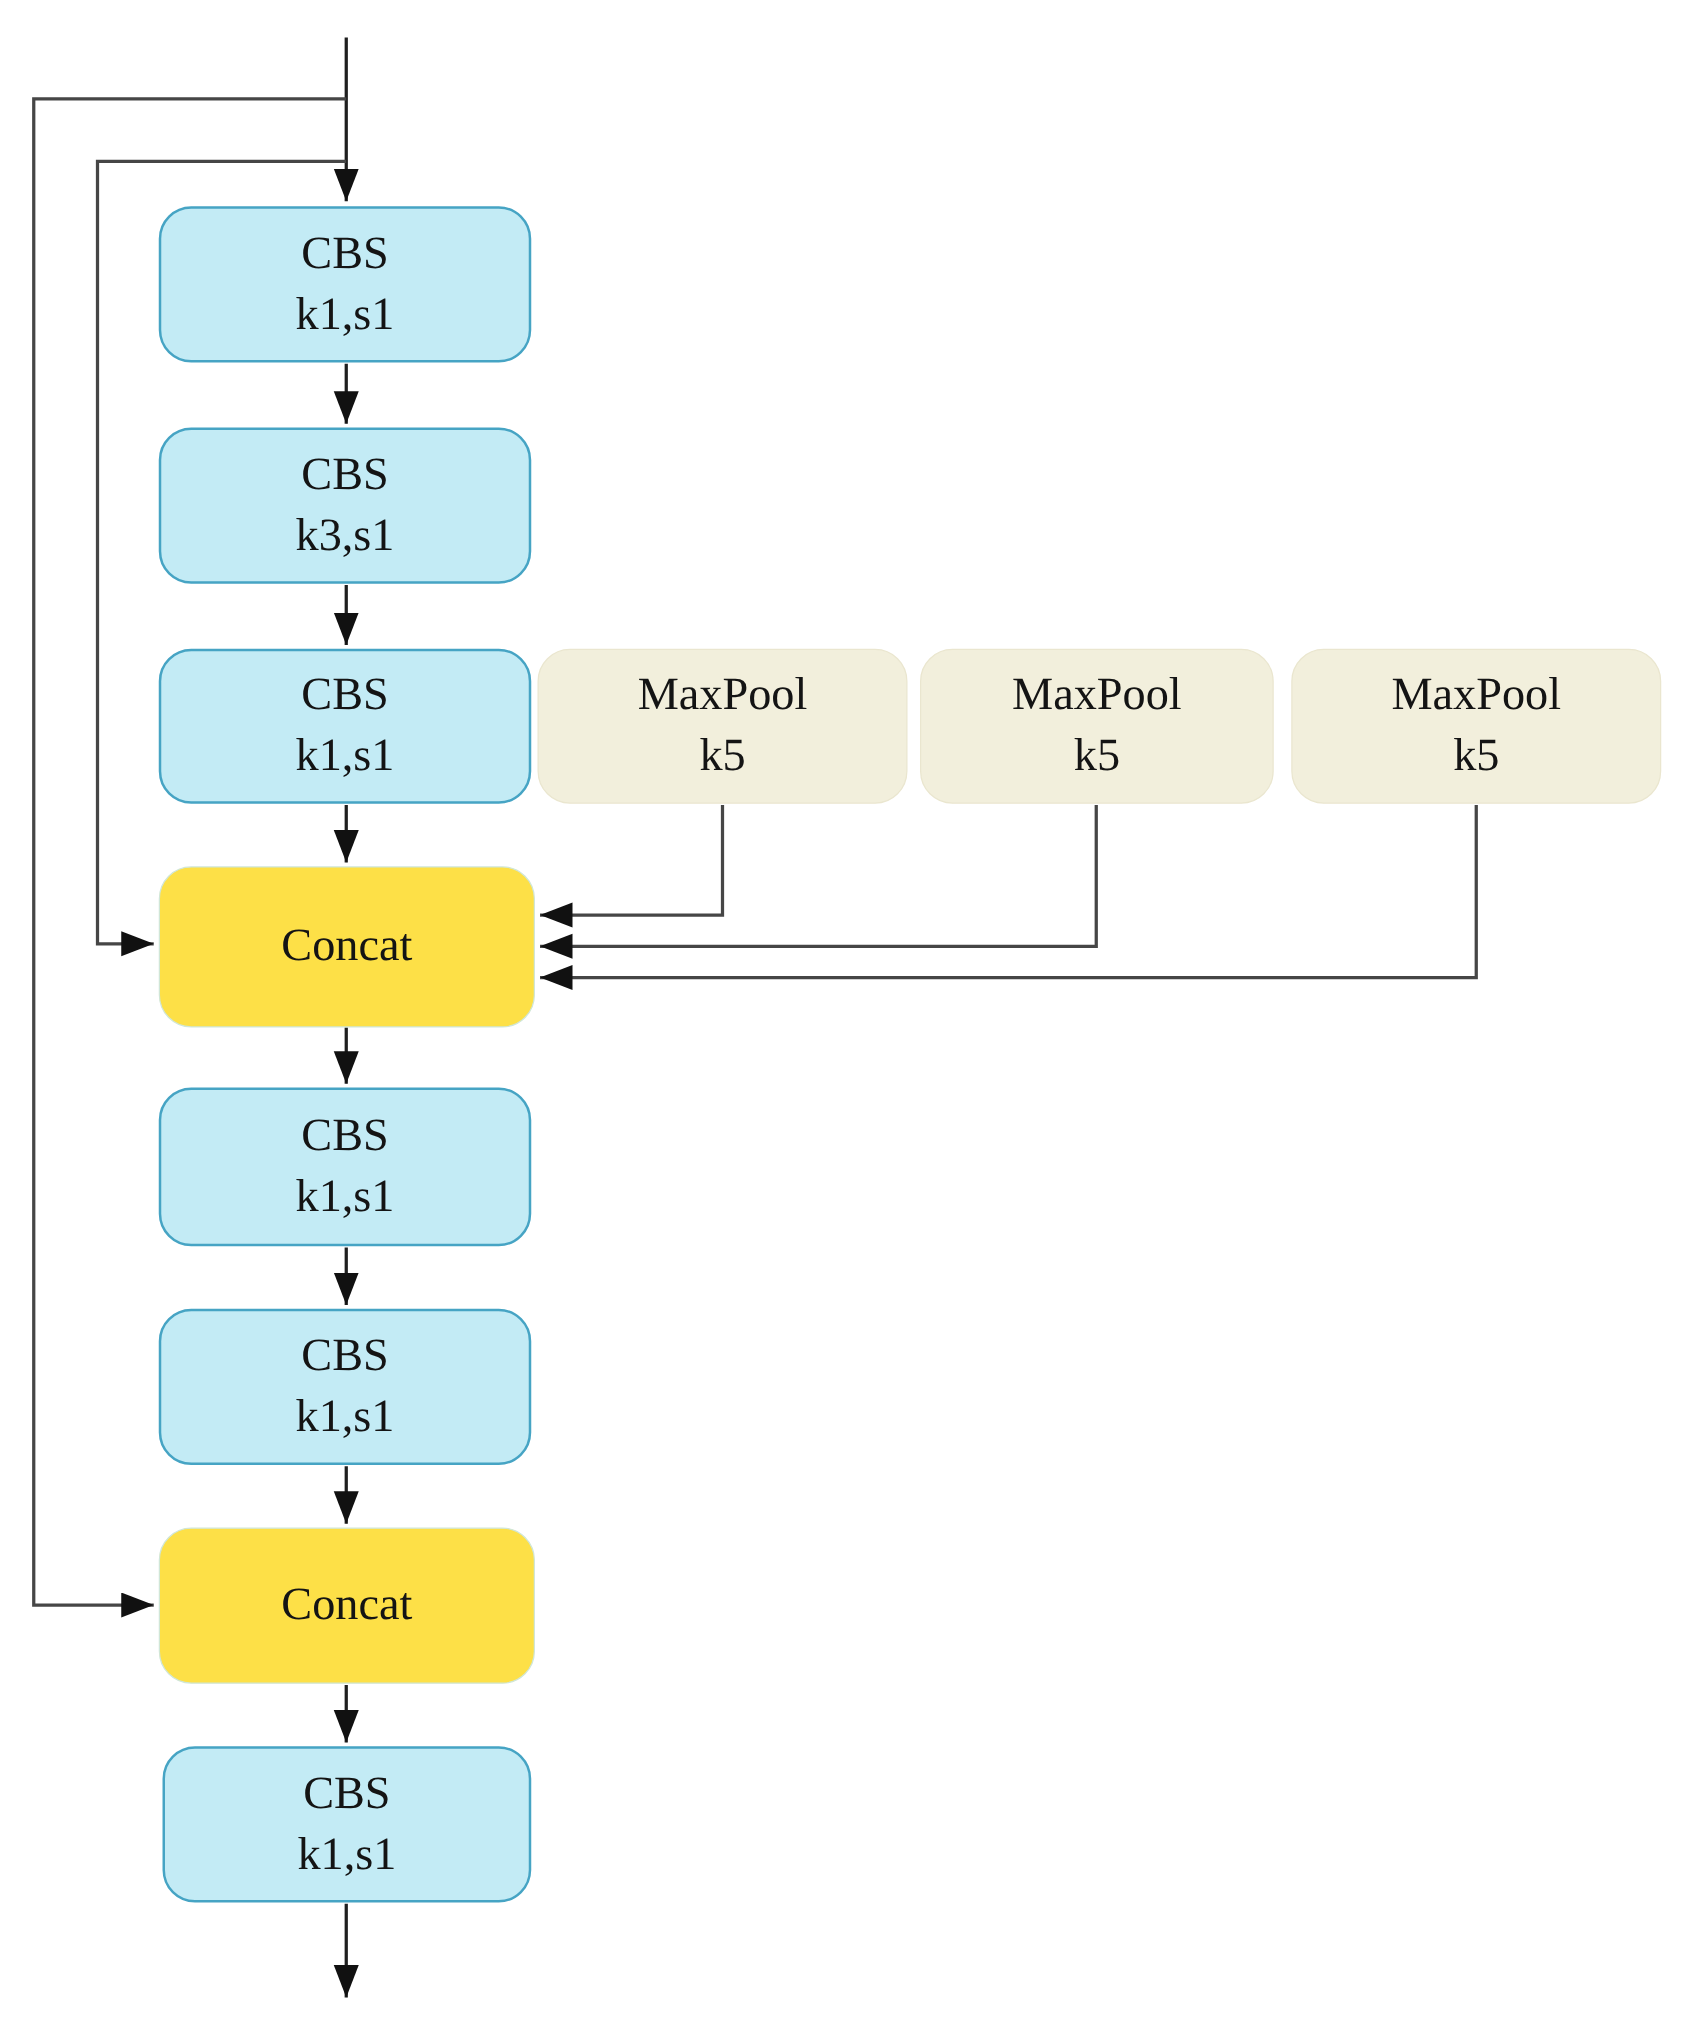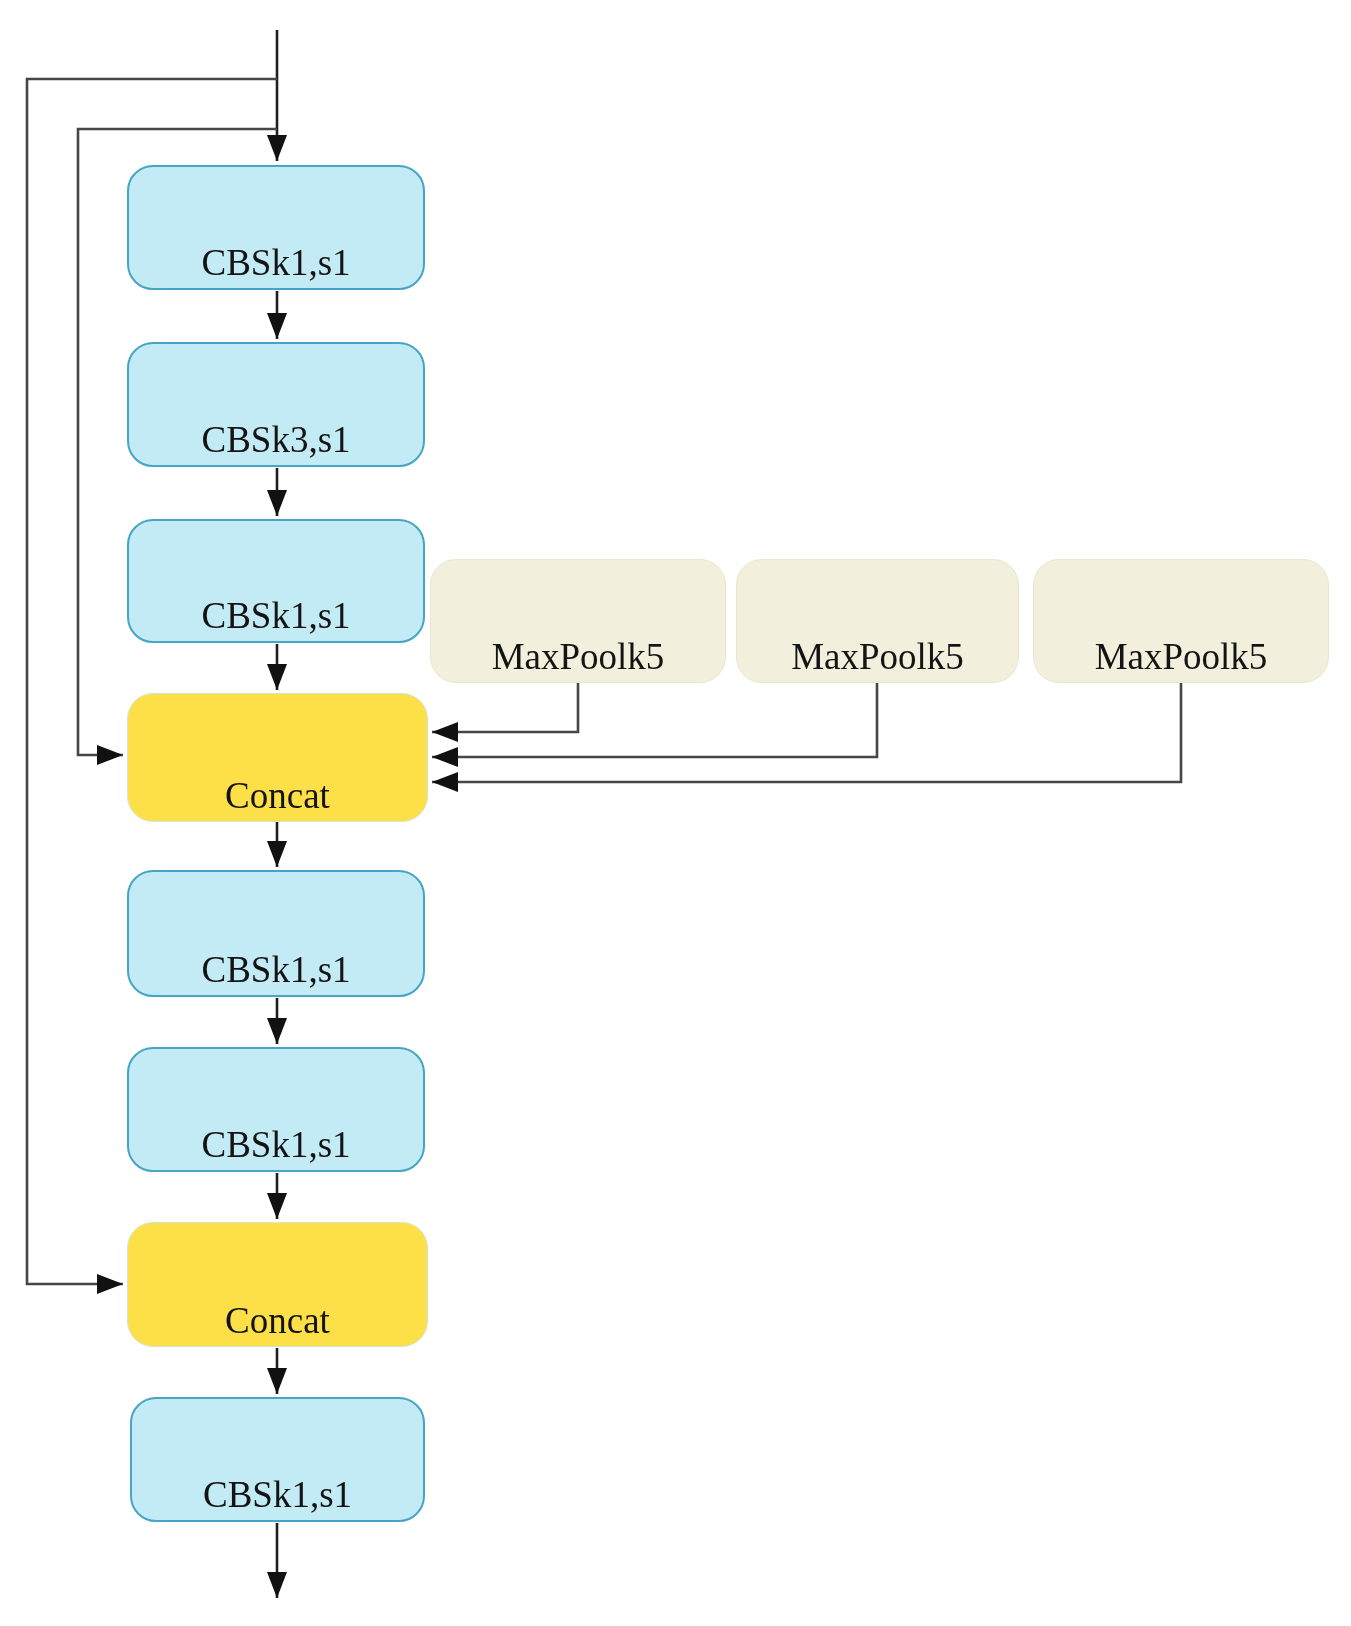--- a/index.html
+++ b/index.html
@@ -19,37 +19,36 @@
   .edge {
     fill: none;
     stroke: #464646;
     stroke-width: 2.6;
   }
   .edge.short { stroke: #1f1f1f; }
   .node {
     position: absolute;
     border-radius: 26px;
     display: flex;
-    flex-direction: row;
-    align-items: flex-end;
+    flex-direction: column;
+    align-items: center;
     justify-content: center;
     text-align: center;
     color: #141414;
     font-size: 37px;
     line-height: 1.32;
     box-sizing: border-box;
   }
   .node.cbs {
     background: #c3ebf5;
     border: 2px solid #46a4c4;
   }
   .node.maxpool {
     background: #f2efdc;
     border: 1px solid #eae6cf;
-    margin-top: 40px;
   }
   .node.concat {
     background: #fde047;
     border: 1px solid #d0e6d7;
   }
   .node .label, .node .sublabel { display: block; }
 </style>
 </head>
 <body>
 

